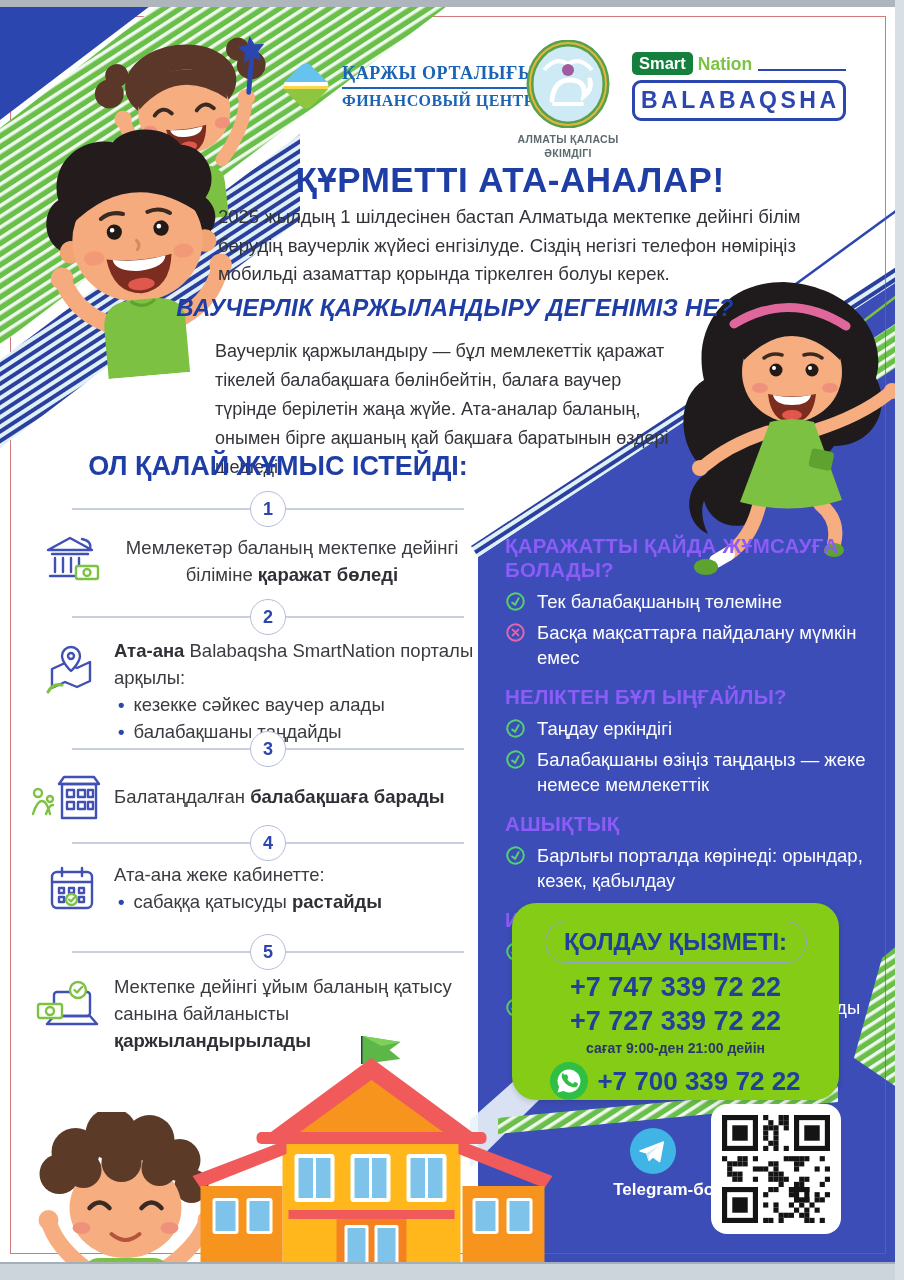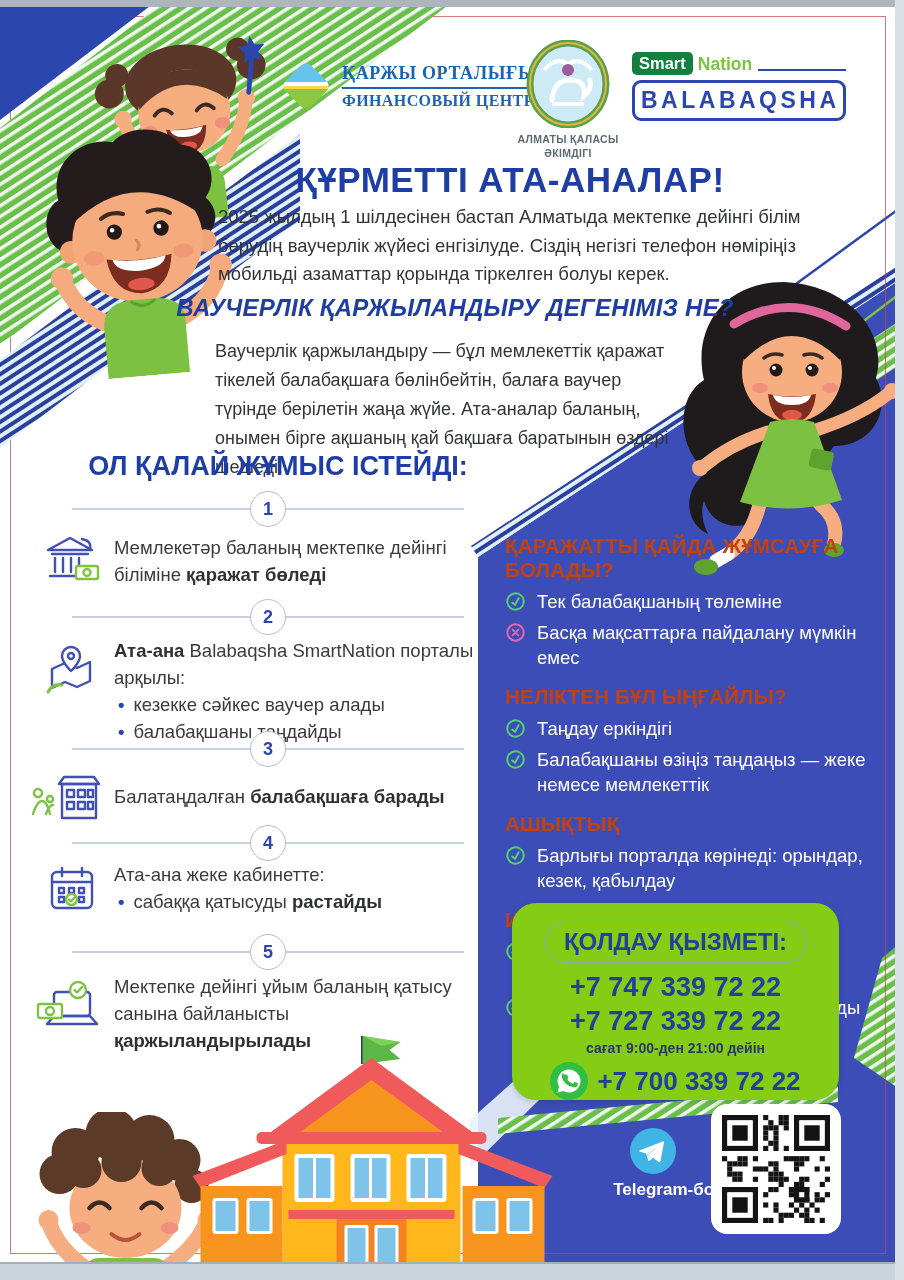--- a/index.html
+++ b/index.html
@@ -48,35 +48,35 @@
   .divider{left:72px;width:392px;height:36px;display:flex;align-items:center;}
   .divider::before,.divider::after{content:"";flex:1;height:1.5px;background:#c9cfdf;}
   .num-circle{width:36px;height:36px;border-radius:50%;background:#fff;border:1.6px solid #b4bcd8;
     display:flex;align-items:center;justify-content:center;color:#2b46ae;font-weight:800;font-size:18px;}
 
   
   .step-text{font-size:18.5px;line-height:27px;color:#3a3b40;}
   .step-text b{font-weight:700;color:#2f3035;}
   .bullet{display:flex;}
   .dot{color:#2b46ae;font-weight:800;margin:0 9px 0 4px;}
-  #step1-text{left:114px;top:534px;width:356px;}
+  #step1-text{left:114px;top:534px;width:356px;text-align:center;}
   #step2-text{left:114px;top:637px;width:360px;}
   #step3-text{left:114px;top:783px;width:370px;}
   #step4-text{left:114px;top:861px;width:356px;}
   #step5-text{left:114px;top:973px;width:340px;}
   .step-icon{color:#4050b5;}
   #step1-icon{left:42px;top:530px;}
   #step2-icon{left:40px;top:640px;}
   #step3-icon{left:28px;top:772px;}
   #step4-icon{left:44px;top:860px;}
   #step5-icon{left:34px;top:978px;}
 
   
   #panel-sections{left:505px;top:534px;width:374px;}
-  .ptitle{font-size:20.5px;font-weight:800;color:#c2410c;letter-spacing:.2px;margin:15px 0 7px;}
+  .ptitle{font-size:20.5px;font-weight:800;color:#8b5cf6;letter-spacing:.2px;margin:15px 0 7px;}
   .psec:first-child .ptitle{margin-top:0;}
   .pitem{display:flex;gap:11px;margin:6px 0;color:#fff;font-size:18.5px;line-height:25px;}
   .pitem svg{flex-shrink:0;margin-top:2px;}
 
   
   #support-card{left:512px;top:903px;width:327px;height:197px;background:#84cc16;border-radius:24px;
     display:flex;flex-direction:column;align-items:center;box-shadow:0 2px 6px rgba(0,0,0,.15);}
   #support-pill{margin-top:18px;width:262px;height:47px;border:1.8px solid #97a3c2;border-radius:28px;
     display:flex;align-items:center;justify-content:center;color:#21409a;font-size:24px;font-weight:800;}
   .phone{margin-top:9px;color:#21409a;font-size:27px;font-weight:600;}

